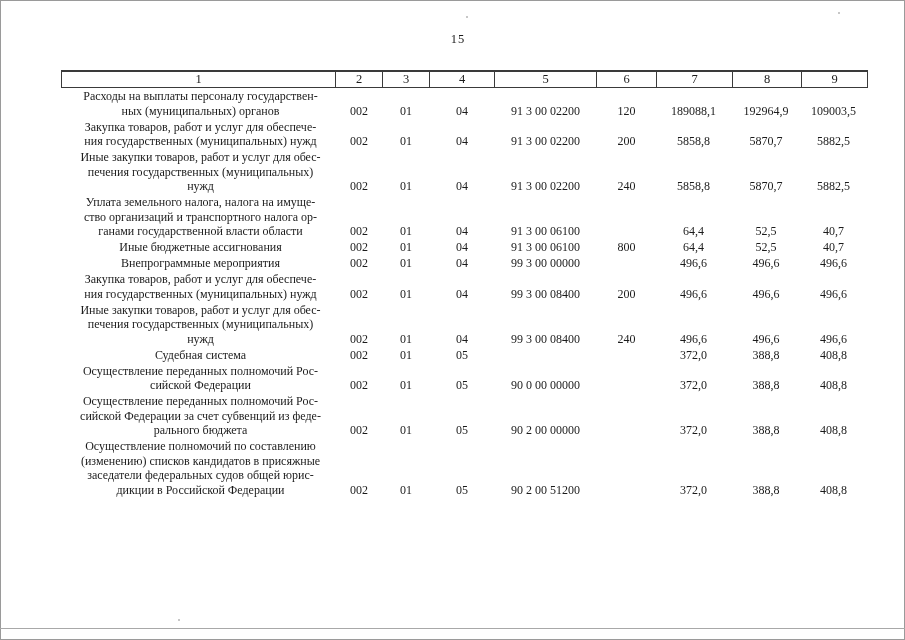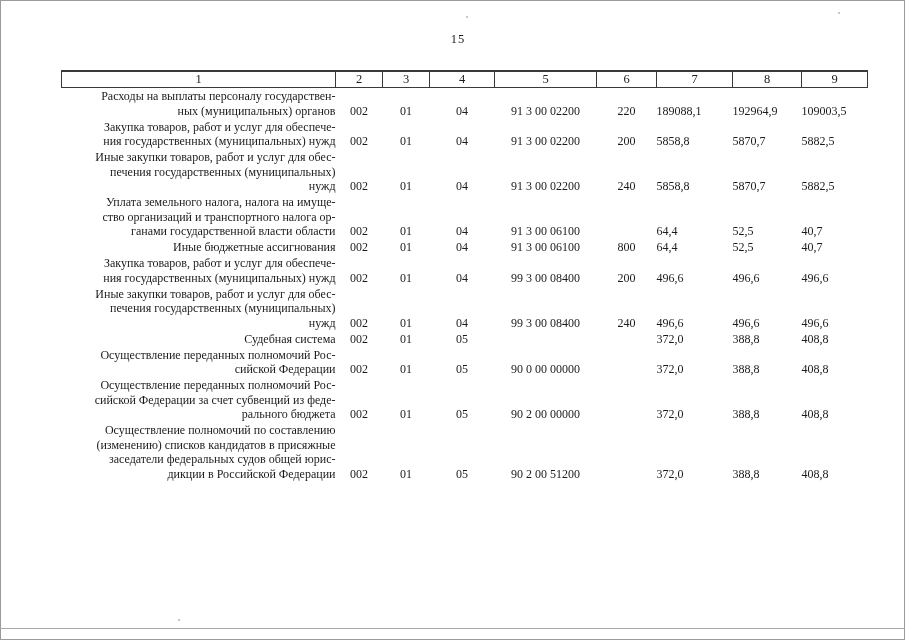--- a/index.html
+++ b/index.html
@@ -47,26 +47,26 @@
     font-size: 12.5px;
     line-height: 14px;
     padding: 0;
   }
   table.budget tbody td {
     vertical-align: bottom;
     line-height: 14.5px;
     padding: 1.5px 0 0 0;
   }
   td.desc {
-    text-align: right;
+    text-align: center;
     padding-left: 4px !important;
     white-space: pre-line;
   }
   td.center { text-align: center; }
-  td.num { text-align: left; padding-right: 2px !important; }
+  td.num { text-align: center; padding-right: 2px !important; }
   .speck {
     position: absolute;
     width: 2px; height: 2px;
     background: #b5b5b5;
     border-radius: 50%;
   }
   .speck-1 { left: 466px; top: 16px; }
   .speck-2 { left: 838px; top: 12px; }
   .speck-3 { left: 178px; top: 619px; }
 </style>
@@ -104,21 +104,21 @@
     </tr>
   </thead>
   <tbody>
       <tr>
         <td class="desc">Расходы на выплаты персоналу государствен-
 ных (муниципальных) органов</td>
         <td class="center">002</td>
         <td class="center">01</td>
         <td class="center">04</td>
         <td class="center">91 3 00 02200</td>
-        <td class="center">220</td>
+        <td class="center">120</td>
         <td class="num">189088,1</td>
         <td class="num">192964,9</td>
         <td class="num">109003,5</td>
       </tr>
       <tr>
         <td class="desc">Закупка товаров, работ и услуг для обеспече-
 ния государственных (муниципальных) нужд</td>
         <td class="center">002</td>
         <td class="center">01</td>
         <td class="center">04</td>
@@ -159,20 +159,31 @@
         <td class="center">002</td>
         <td class="center">01</td>
         <td class="center">04</td>
         <td class="center">91 3 00 06100</td>
         <td class="center">800</td>
         <td class="num">64,4</td>
         <td class="num">52,5</td>
         <td class="num">40,7</td>
       </tr>
       <tr>
+        <td class="desc">Внепрограммные мероприятия</td>
+        <td class="center">002</td>
+        <td class="center">01</td>
+        <td class="center">04</td>
+        <td class="center">99 3 00 00000</td>
+        <td class="center"></td>
+        <td class="num">496,6</td>
+        <td class="num">496,6</td>
+        <td class="num">496,6</td>
+      </tr>
+      <tr>
         <td class="desc">Закупка товаров, работ и услуг для обеспече-
 ния государственных (муниципальных) нужд</td>
         <td class="center">002</td>
         <td class="center">01</td>
         <td class="center">04</td>
         <td class="center">99 3 00 08400</td>
         <td class="center">200</td>
         <td class="num">496,6</td>
         <td class="num">496,6</td>
         <td class="num">496,6</td>

